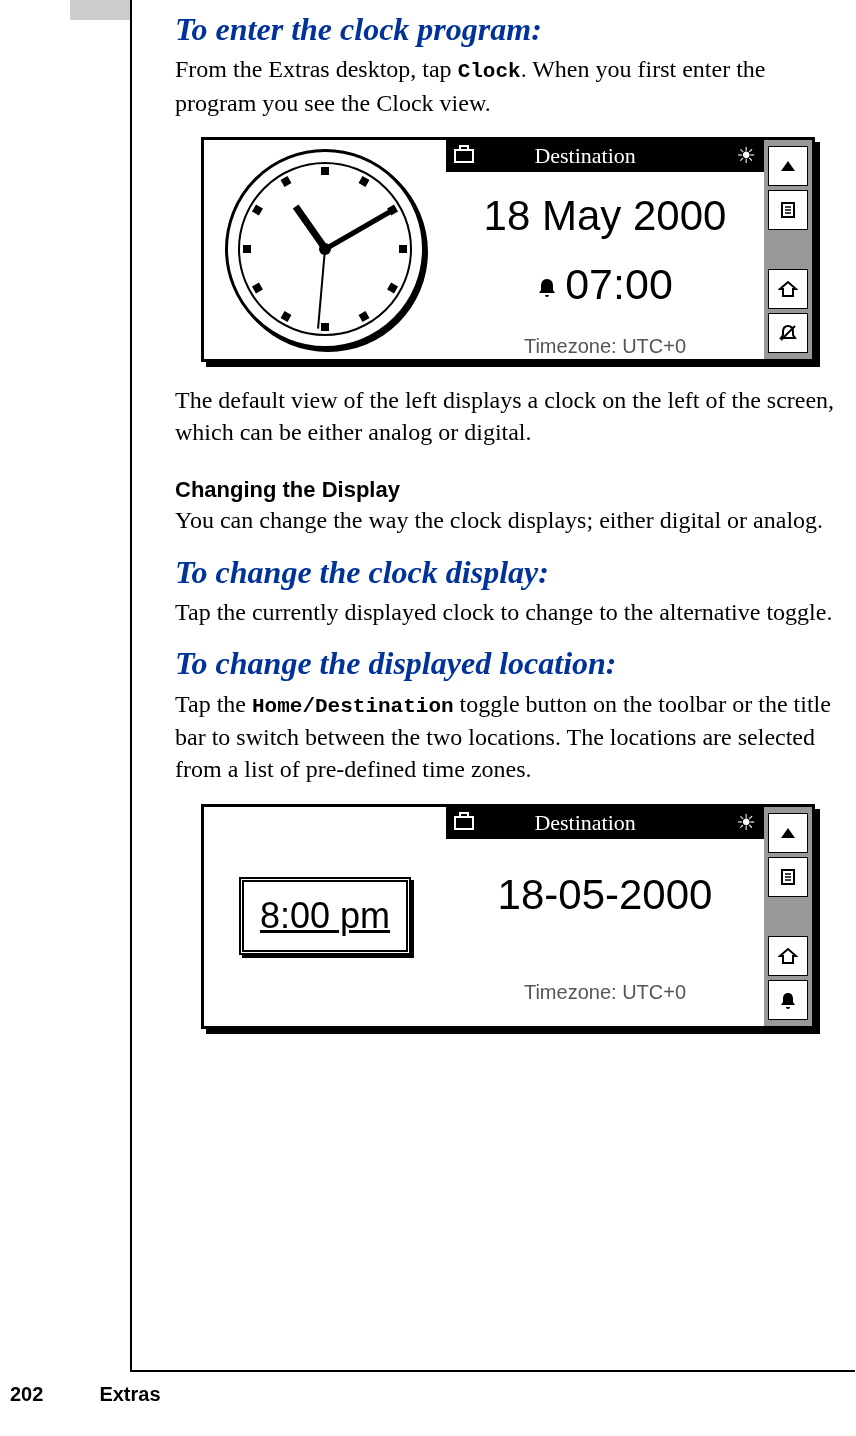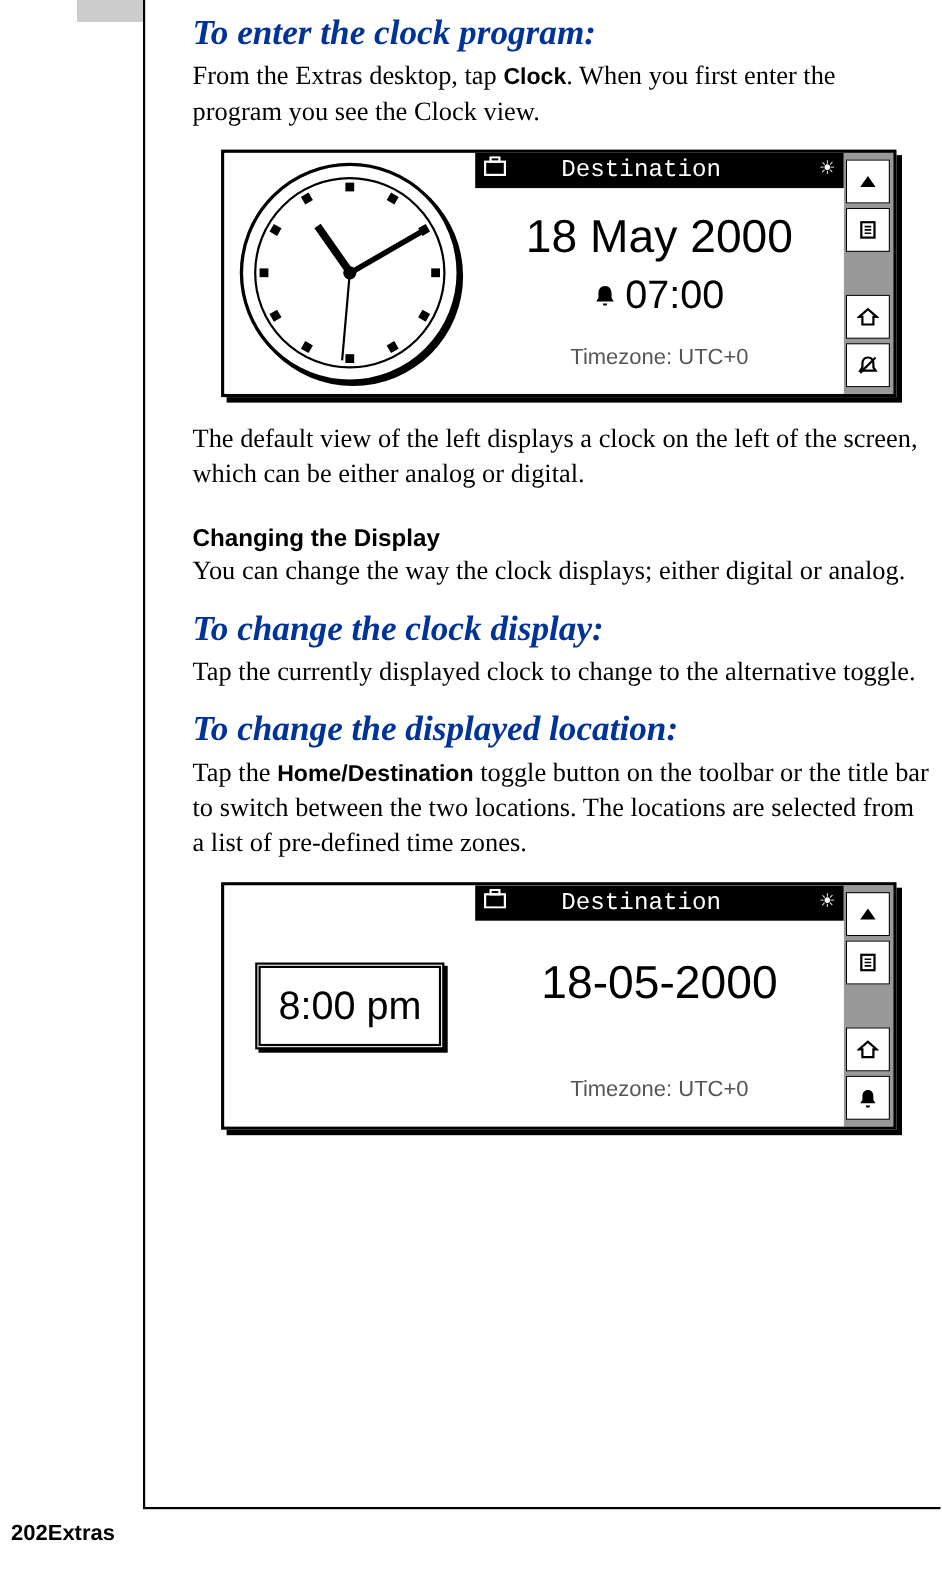--- a/index.html
+++ b/index.html
@@ -53,21 +53,21 @@
     font-style: italic;
     font-weight: bold;
     font-size: 32px;
     margin-top: 14px;
     margin-bottom: 2px;
   }
   .body-para {
     font-size: 24px;
     margin-bottom: 6px;
   }
-  .bold-ui { font-family: Liberation Sans, sans-serif; font-weight: bold; font-size: 21px; }
+  .bold-ui { font-family: Liberation Mono, monospace; font-weight: bold; font-size: 21px; }
   .section-head {
     font-family: Arial, Helvetica, sans-serif;
     font-weight: bold;
     font-size: 22px;
     margin-top: 26px;
     margin-bottom: 0;
   }
   .figure-wrap {
     margin: 18px 0 22px 26px;
   }
@@ -99,35 +99,35 @@
     display: flex;
     flex-direction: column;
     justify-content: space-between;
     align-items: center;
     padding: 4px 0;
   }
   .titlebar {
     height: 32px;
     background: #000;
     color: #fff;
-    font-family: Liberation Mono, monospace;
+    font-family: Liberation Serif, serif;
     font-size: 22px;
     display: flex;
     align-items: center;
     padding: 0 8px;
     gap: 50px;
   }
   .titlebar-text { flex: 1; text-align: center; padding-right: 40px; }
   .info-block {
     text-align: center;
     font-family: Arial, sans-serif;
     padding-top: 10px;
   }
   .info-date { font-size: 42px; margin-top: 6px; }
-  .info-time { font-size: 36px; display:flex; align-items:flex-end; justify-content:center; gap:8px;}
+  .info-time { font-size: 43px; margin-top: 10px; display:flex; align-items:flex-end; justify-content:center; gap:8px;}
   .info-tz { font-size: 20px; color: #555; margin-top: 20px; }
   .side-btn {
     width: 40px;
     height: 40px;
     background: #fff;
     border: 1px solid #000;
     display: flex;
     align-items: center;
     justify-content: center;
     margin: 2px 0;
@@ -169,30 +169,32 @@
   .hand-m { width: 5px; height: 74px; margin-left: -2.5px; margin-top: -74px; }
   .hand-s { width: 2px; height: 80px; margin-left: -1px; margin-top: -80px; }
   .hub { position:absolute; left:50%; top:50%; width:12px; height:12px; background:#000; border-radius:50%; margin:-6px; }
   
   .digital-box {
     border: 5px double #000;
     padding: 10px 16px;
     font-family: Arial, sans-serif;
     font-size: 36px;
     box-shadow: 3px 3px 0 #000;
+    text-decoration: underline;
   }
   
   .footer {
     position: absolute;
     left: 0;
     bottom: 30px;
     width: 100%;
     font-family: Arial, Helvetica, sans-serif;
     font-weight: bold;
     display: flex;
+    gap: 56px;
     padding-left: 10px;
     font-size: 20px;
   }
 </style>
 </head>
 <body>
 
 <div class="page">
   <div class="margin-box"></div>
   <div class="rule"></div>

